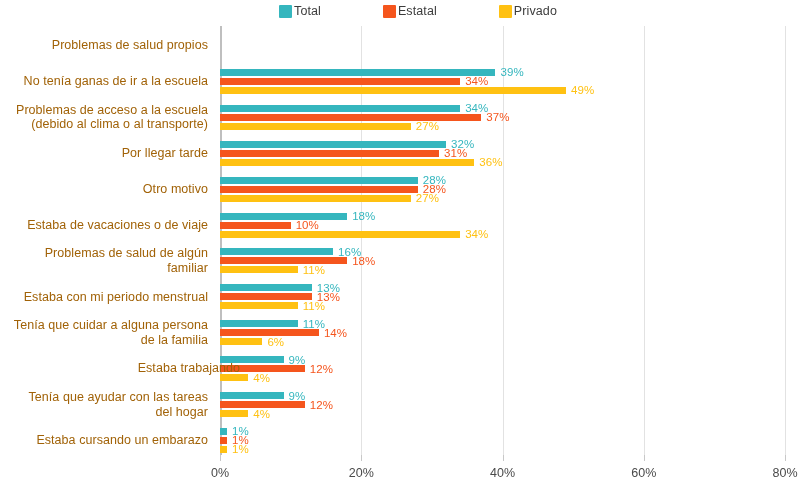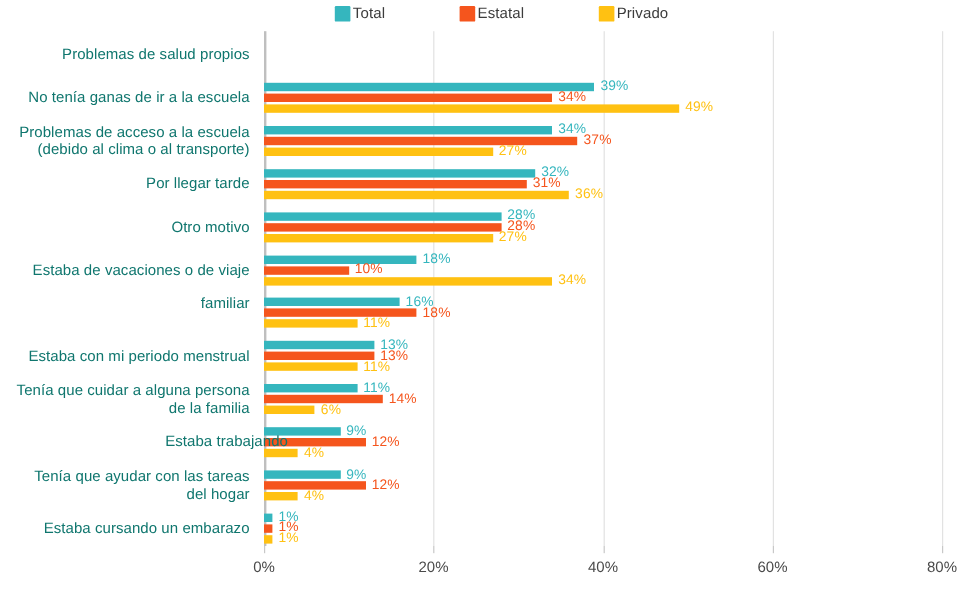--- a/index.html
+++ b/index.html
@@ -103,21 +103,21 @@
     letter-spacing: .1px;
   }
 
   
   .cat-label {
     position: absolute;
     left: 0;
     width: 208px;
     text-align: right;
     font-size: 12.5px;
-    color: #0f766e;
+    color: #a16207;
     line-height: 14.5px;
     letter-spacing: .05px;
   }
 
   
   #xaxis {
     position: absolute;
     left: 220px;
     top: 455px;
     width: 565px;
@@ -335,20 +335,21 @@
       <div class="cat-label" style="top: 145.95px;">
         <div>Por llegar tarde</div>
       </div>
       <div class="cat-label" style="top: 181.85px;">
         <div>Otro motivo</div>
       </div>
       <div class="cat-label" style="top: 217.75px;">
         <div>Estaba de vacaciones o de viaje</div>
       </div>
       <div class="cat-label" style="top: 246.4px;">
+        <div>Problemas de salud de algún</div>
         <div>familiar</div>
       </div>
       <div class="cat-label" style="top: 289.55px;">
         <div>Estaba con mi periodo menstrual</div>
       </div>
       <div class="cat-label" style="top: 318.2px;">
         <div>Tenía que cuidar a alguna persona</div>
         <div>de la familia</div>
       </div>
       <div class="cat-label" style="top: 361.35px; margin-left: 32px;">

